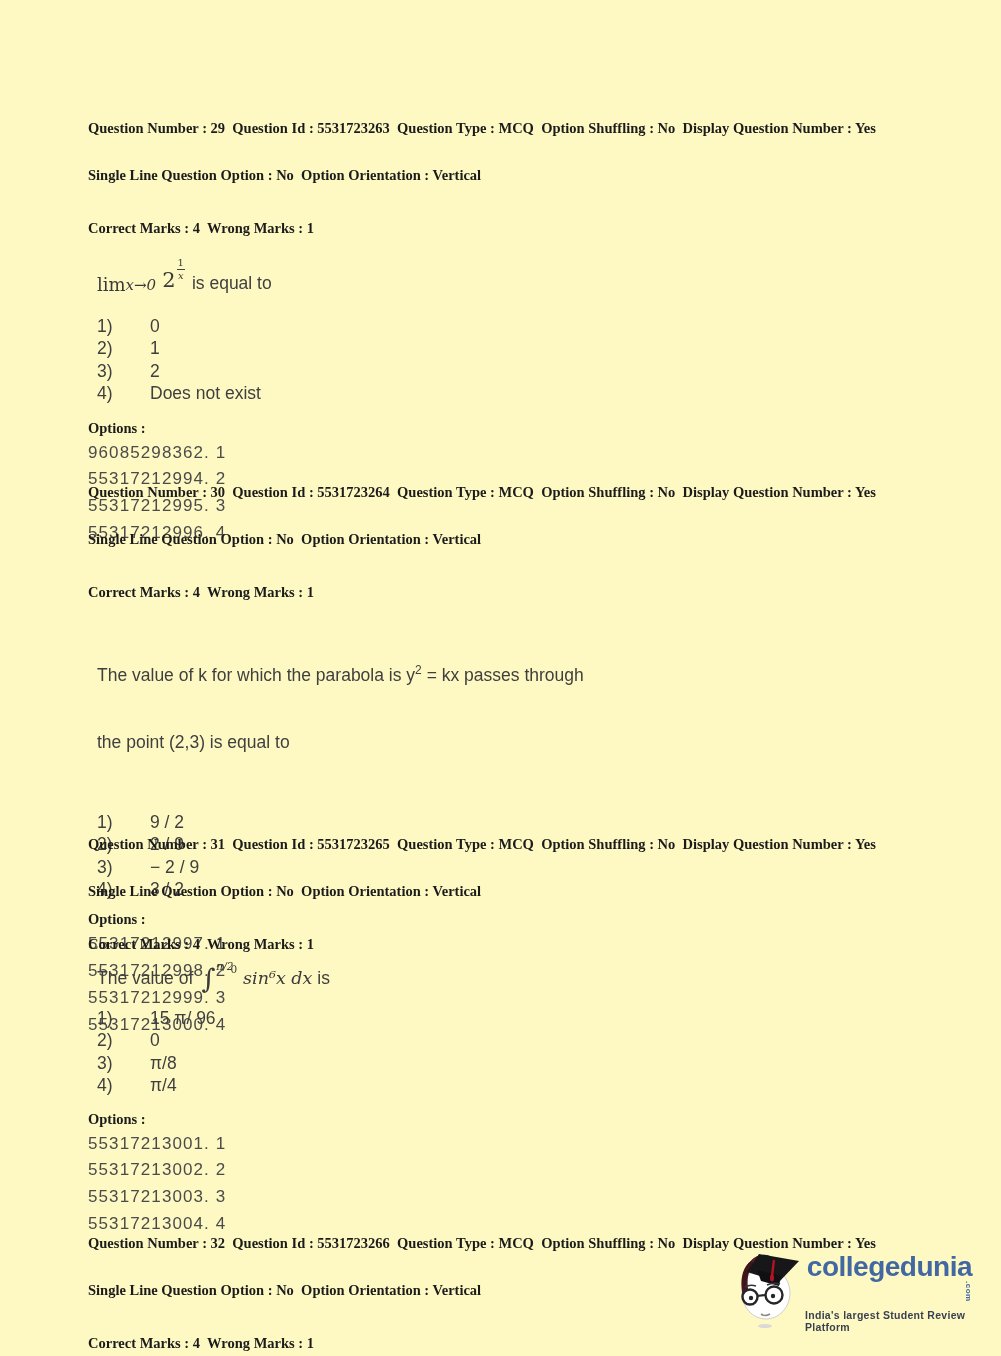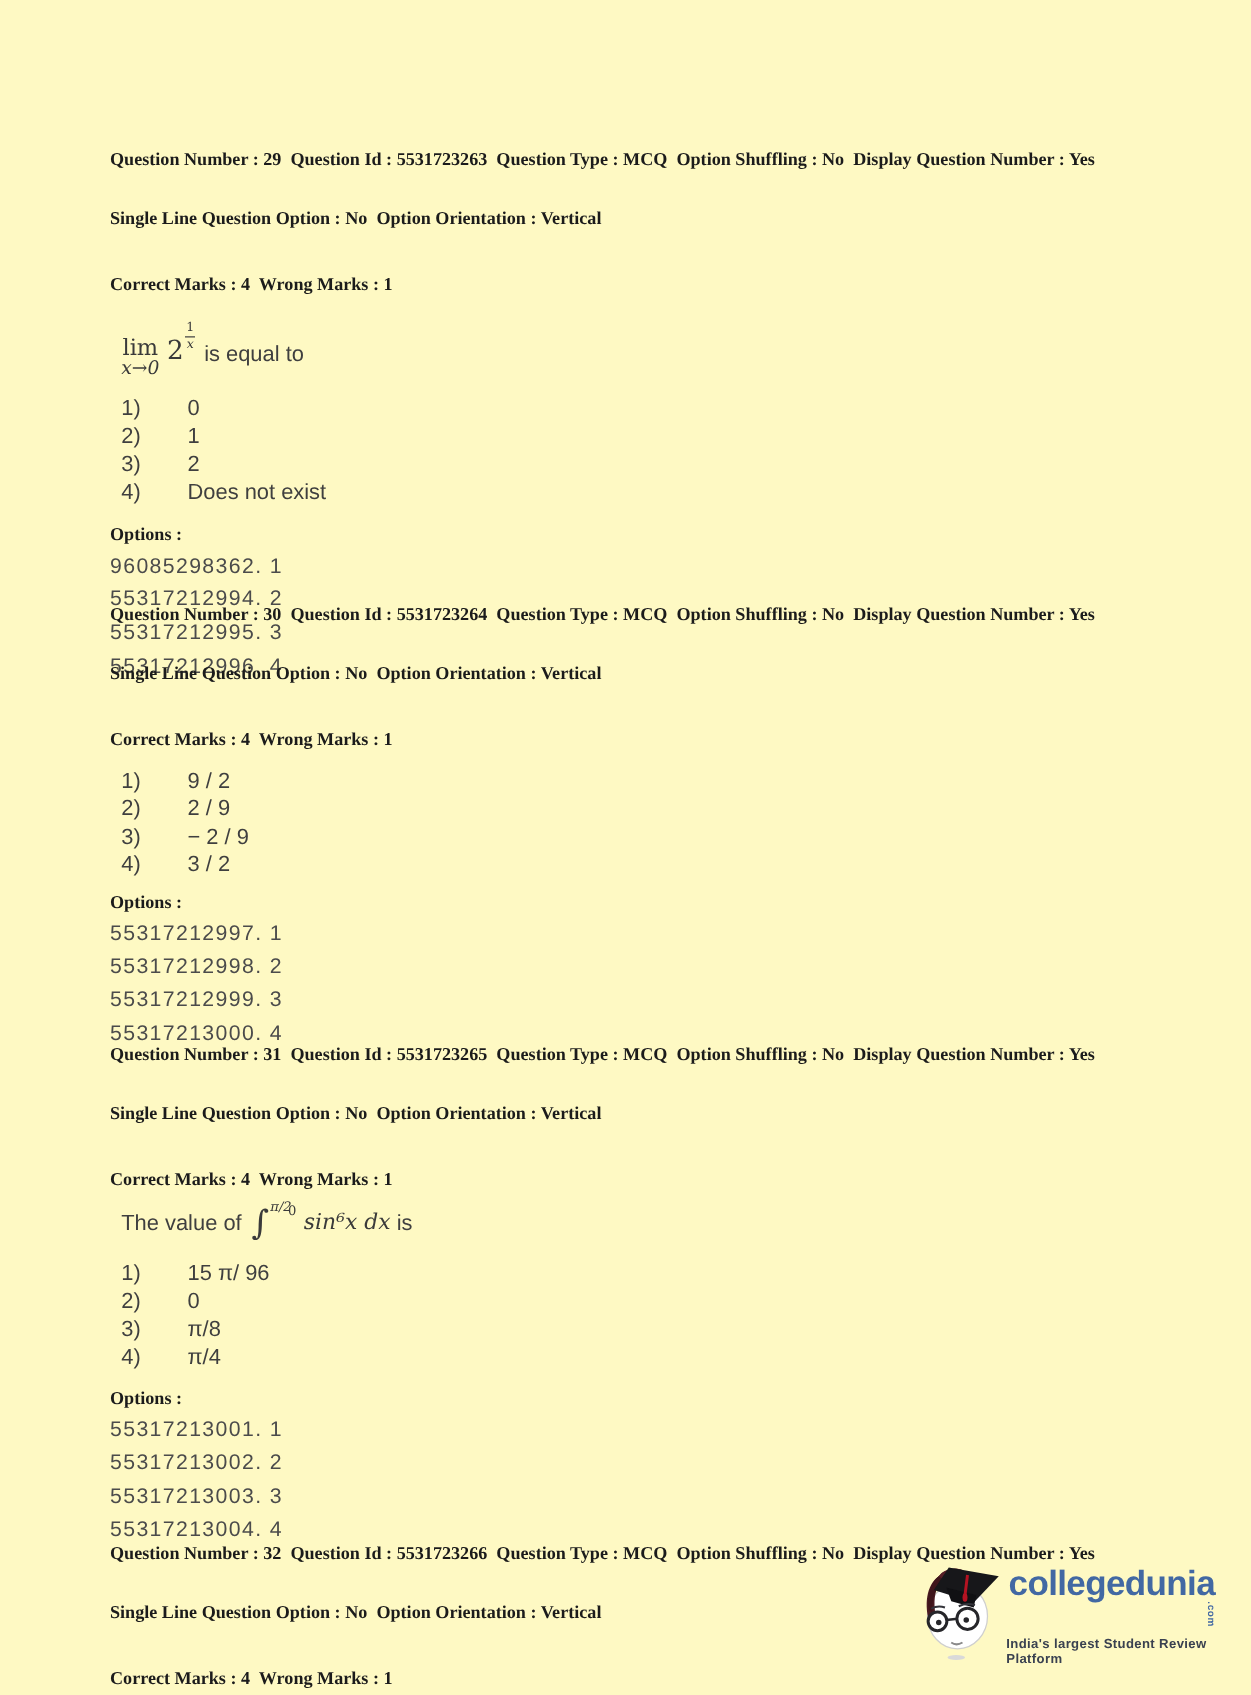--- a/index.html
+++ b/index.html
@@ -36,21 +36,21 @@
     color: #3f3f3f;
     font-size: 17.5px;
     line-height: 22.5px;
     margin-left: 9px;
     white-space: pre-wrap;
   }
   .stem-row { display: flex; align-items: center; }
 
   
   .lim-stack {
-    display: inline-flex; flex-direction: column; align-items: center;
+    display: inline-flex; flex-direction: row; align-items: center;
     font-family: "DejaVu Serif", serif;
     color: #3a3a3a;
   }
   .lim-word { font-size: 18px; line-height: 18px; }
   .lim-sub { font-size: 15px; line-height: 12px; font-style: italic; }
   .pow-base {
     font-family: "DejaVu Serif", serif;
     font-size: 21px; color: #3a3a3a;
     margin-left: 6px;
     position: relative; top: -5px;
@@ -186,20 +186,24 @@
     </div>
   </section>
 
   <section class="question" style="top:454px">
     <div class="qheader">
       <div>Question Number : 30  Question Id : 5531723264  Question Type : MCQ  Option Shuffling : No  Display Question Number : Yes</div>
       <div>Single Line Question Option : No  Option Orientation : Vertical</div>
     </div>
     <div class="qmarks">Correct Marks : 4  Wrong Marks : 1</div>
 
+    <div class="qstem" style="margin-top:13px;">
+      <div><span>The value of k for which the parabola is y</span><sup class="small-sup">2</sup><span> = kx passes through</span></div>
+      <div>the point (2,3) is equal to</div>
+    </div>
 
     <div class="choices" style="margin-top:12px;">
       <div class="choice">
         <span class="cnum">1)</span>
         <span class="cval">9 / 2</span>
       </div>
       <div class="choice">
         <span class="cnum">2)</span>
         <span class="cval">2 / 9</span>
       </div>

